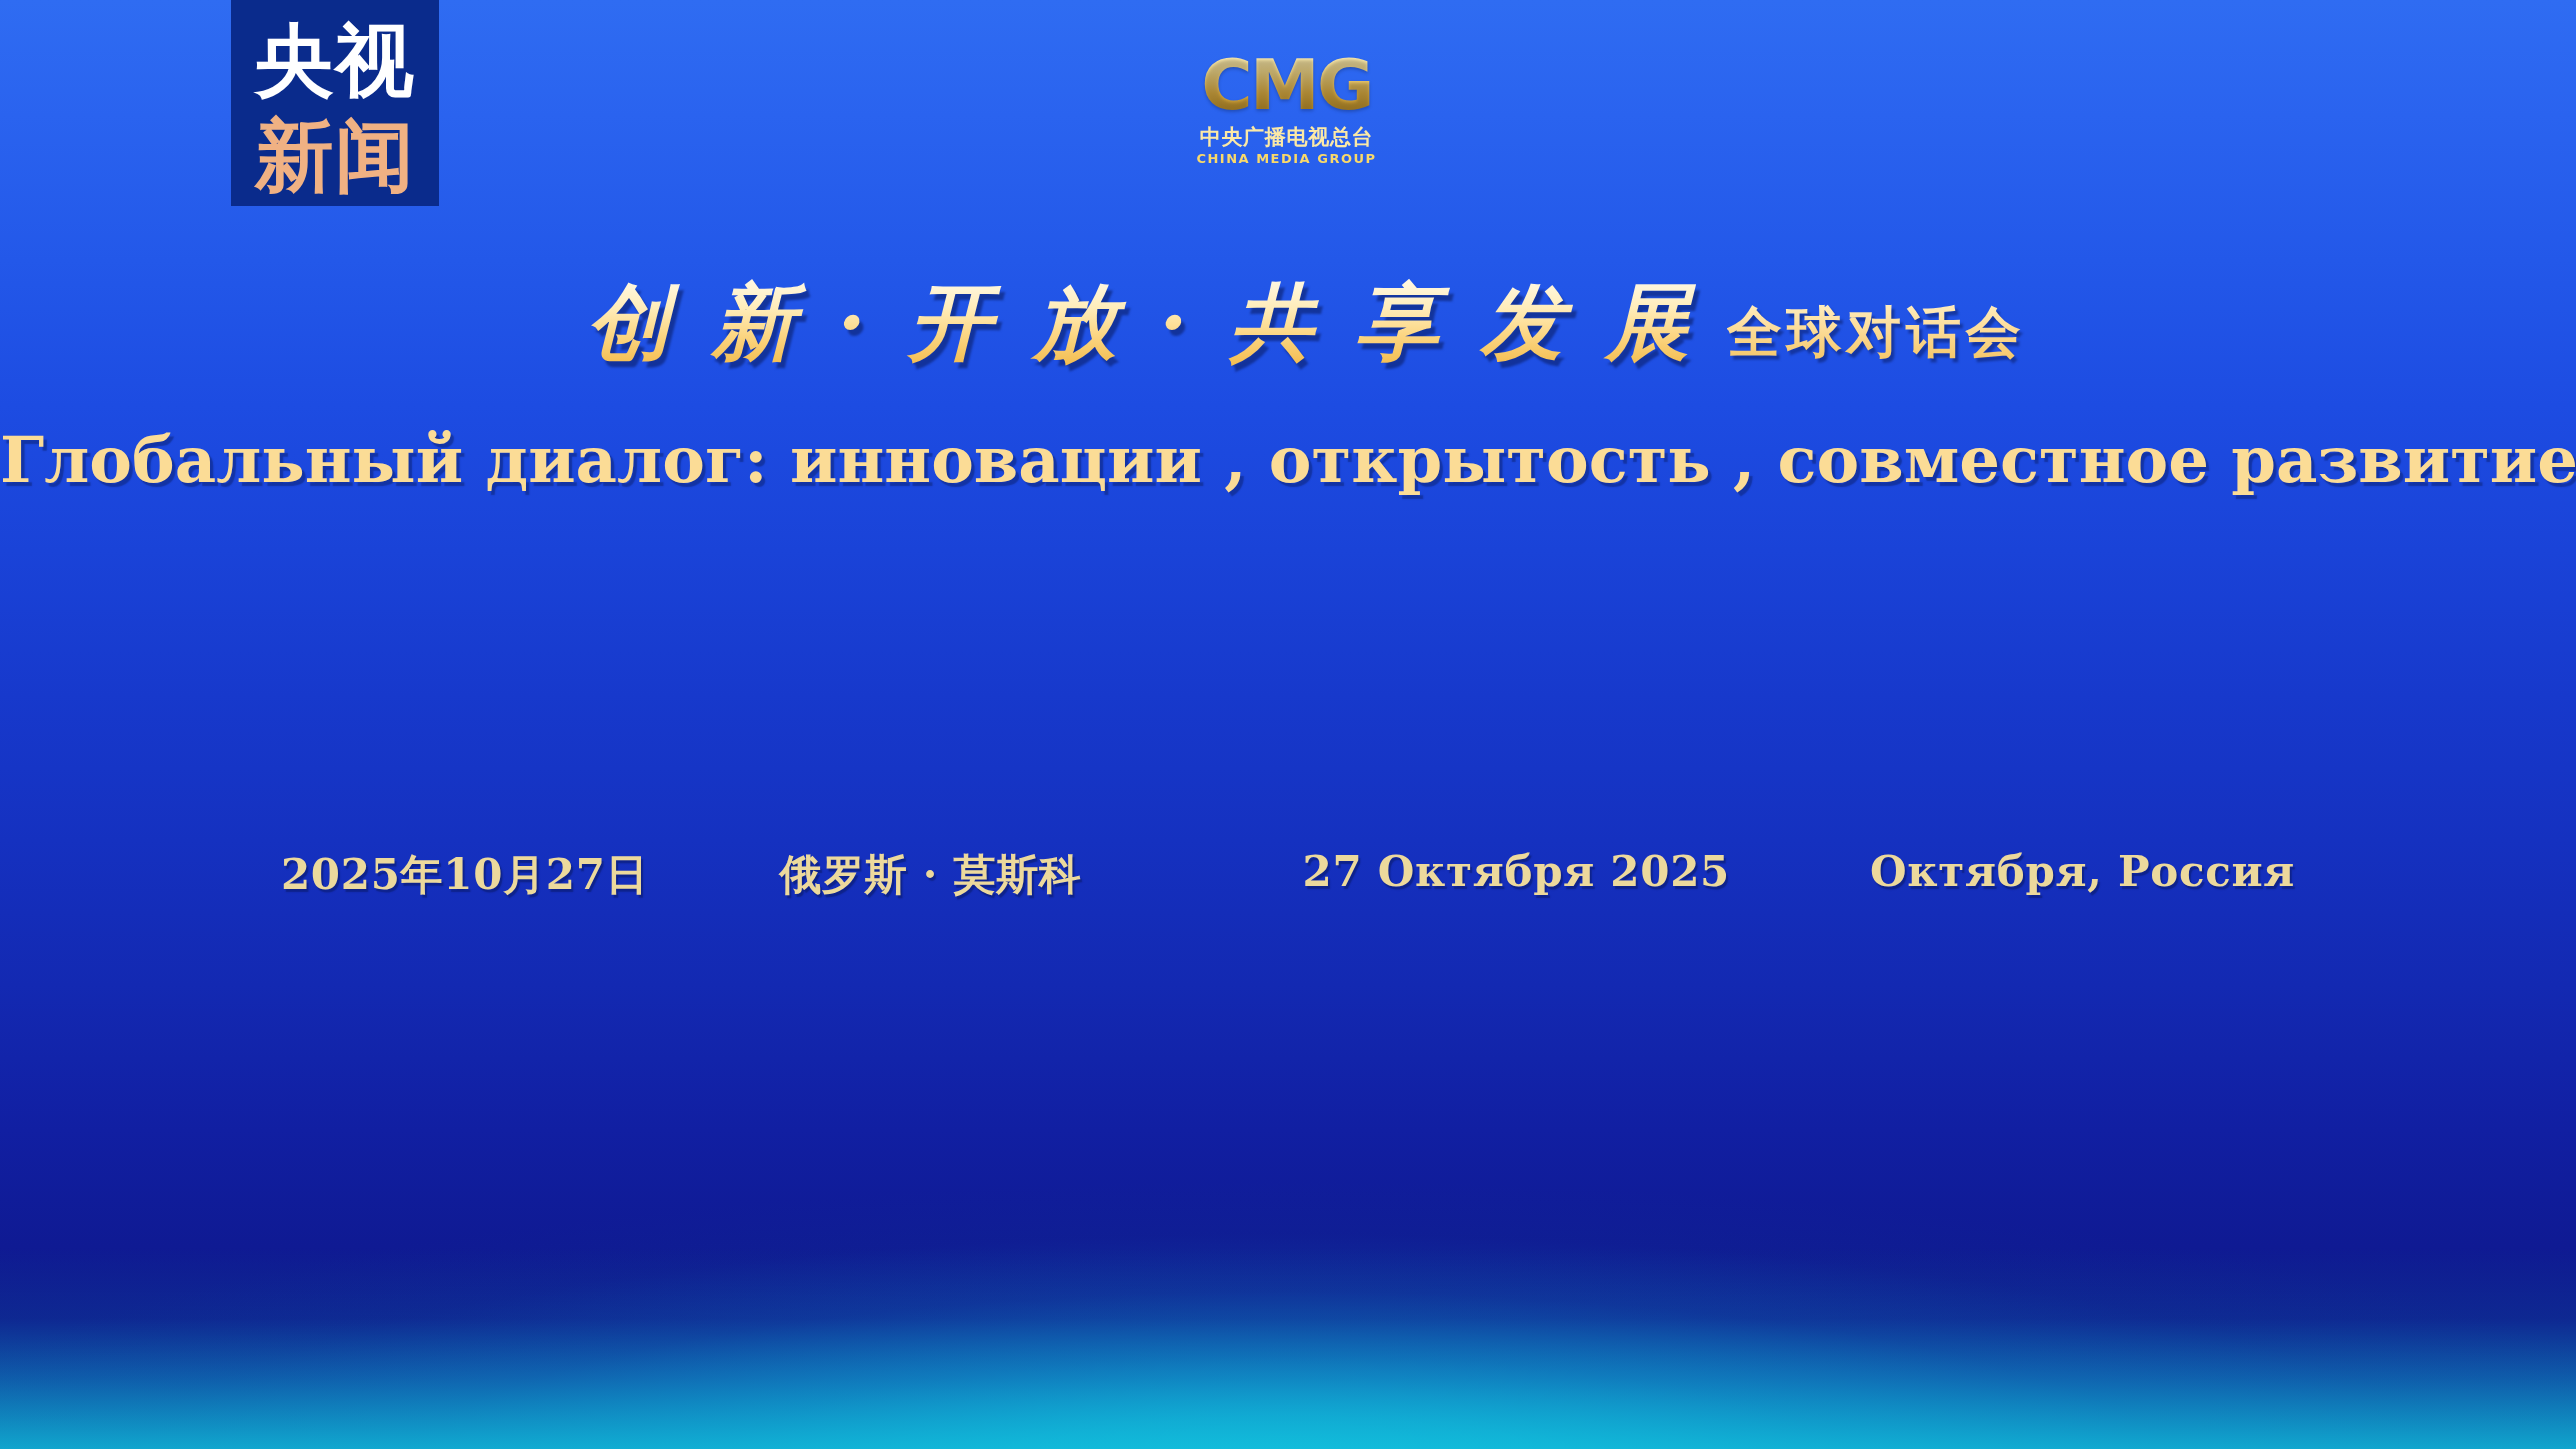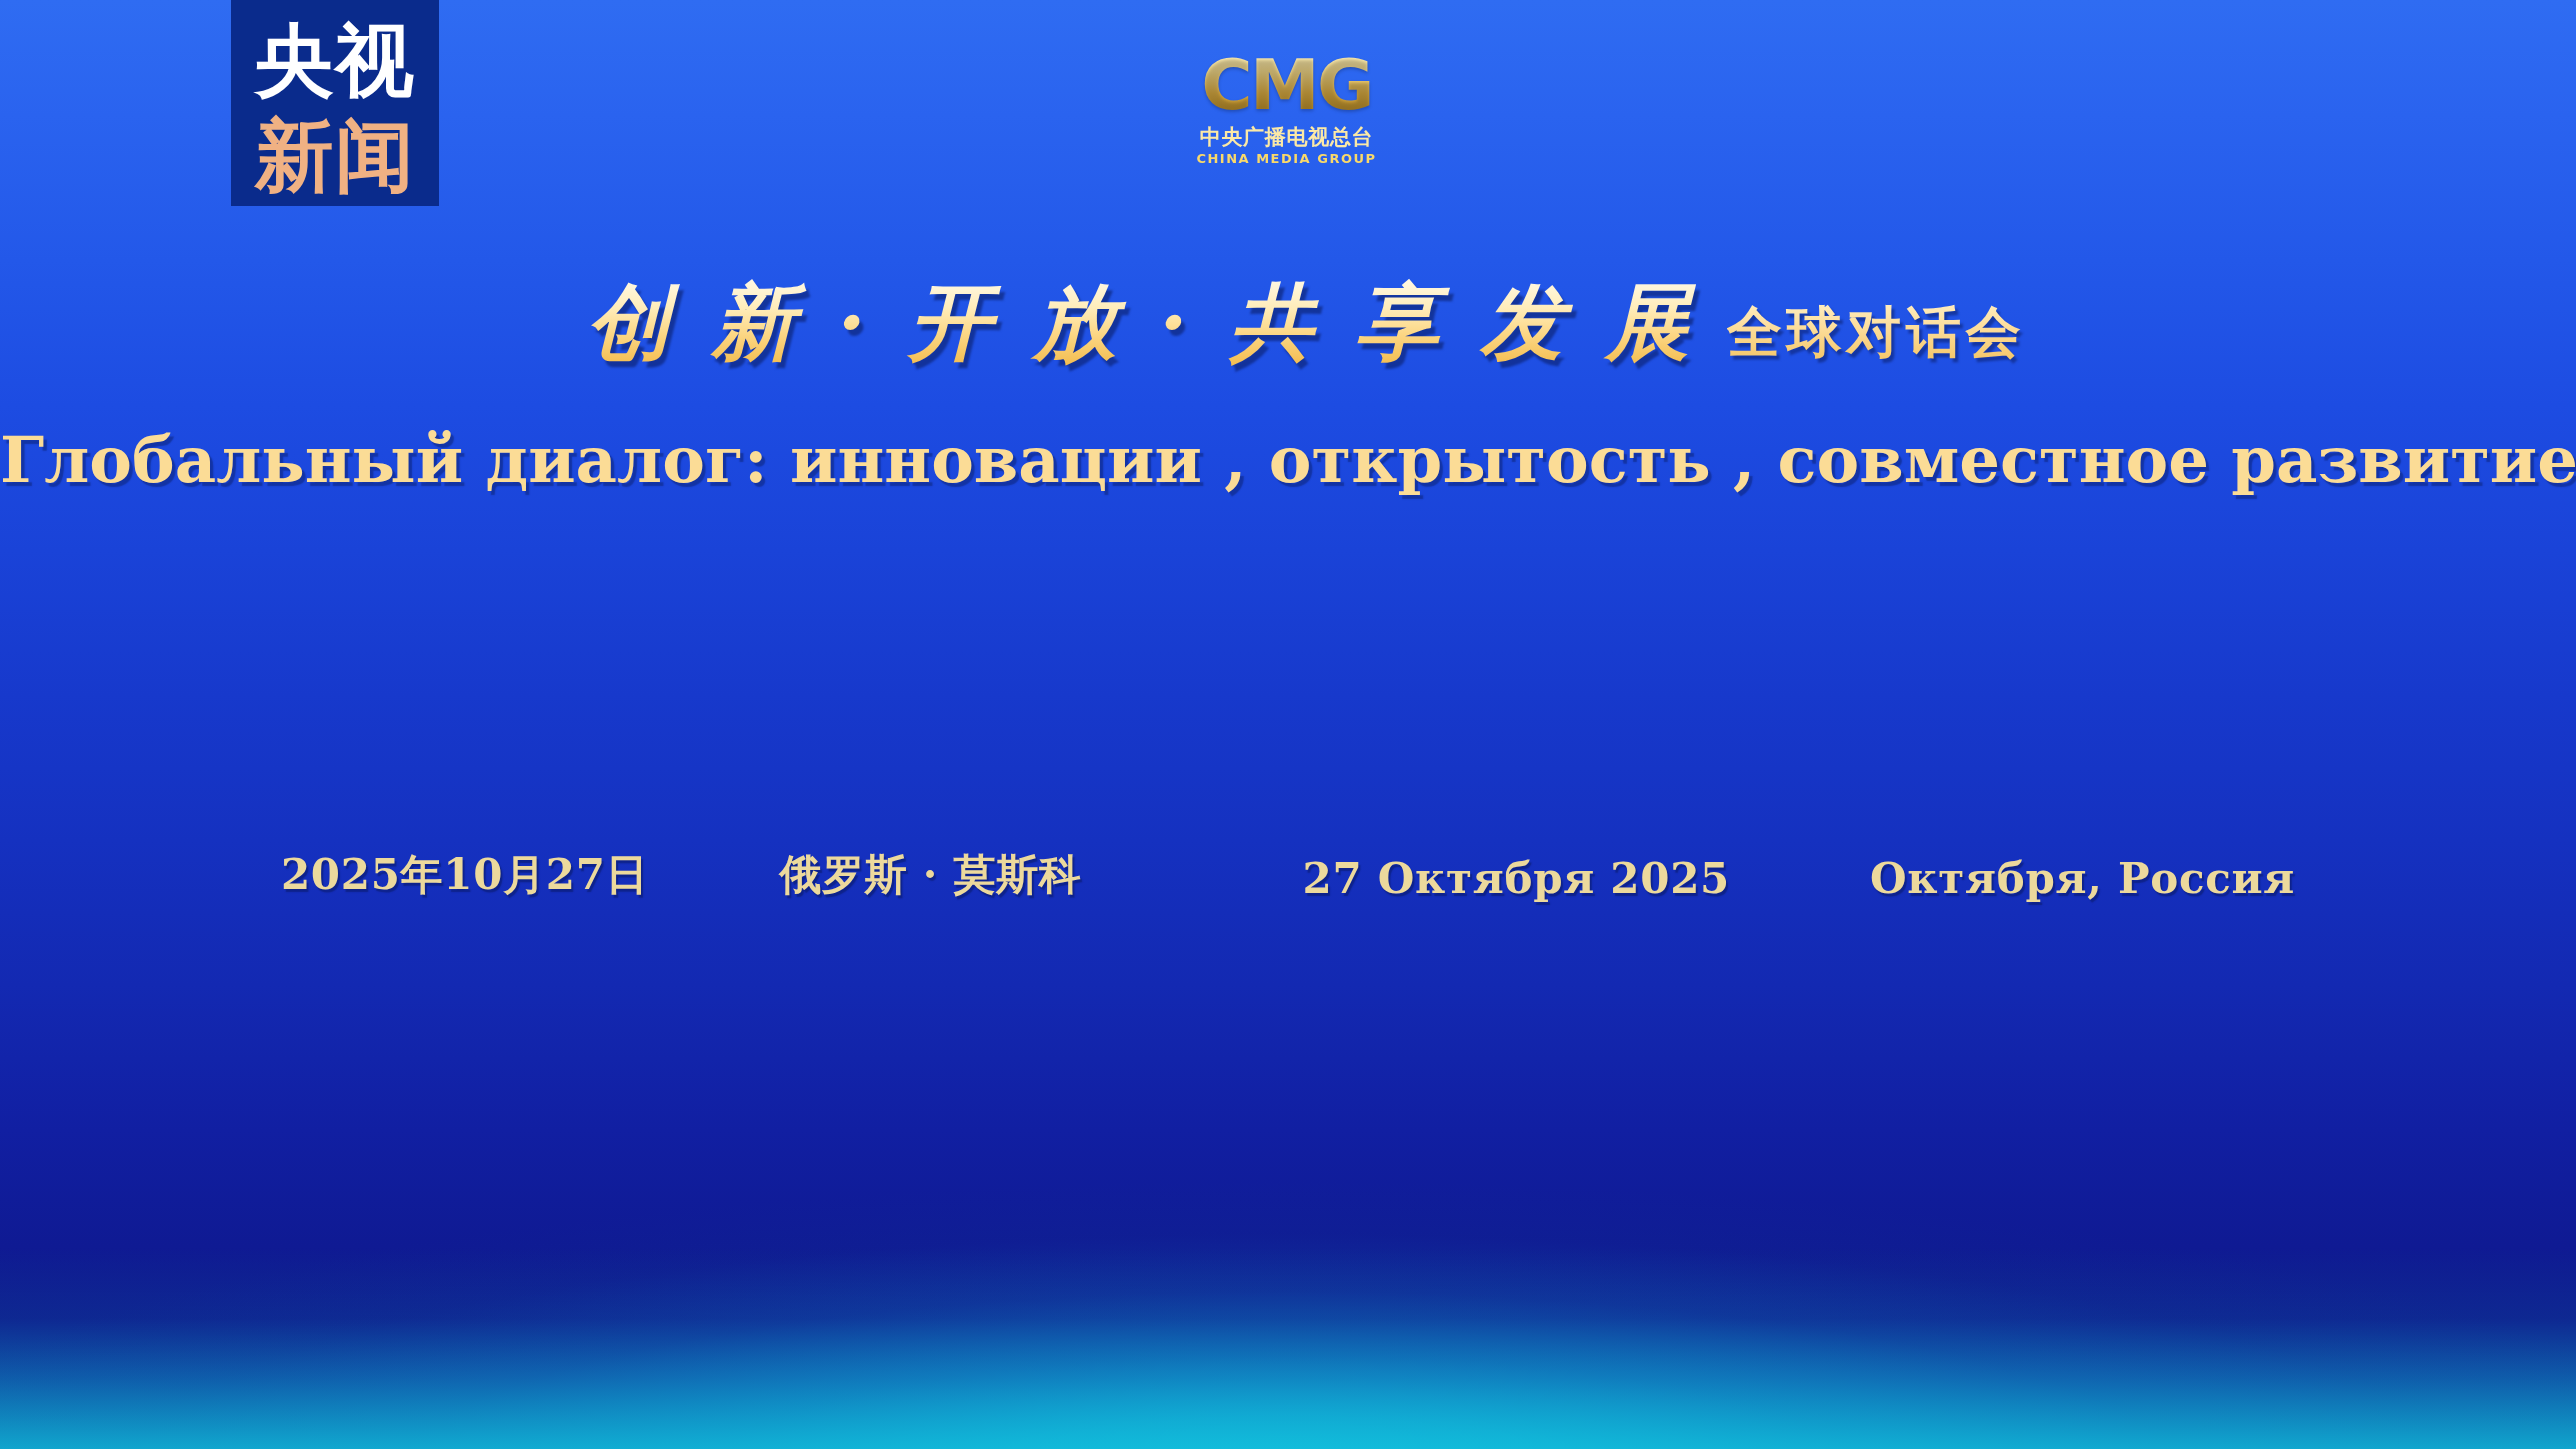--- a/index.html
+++ b/index.html
@@ -181,21 +181,21 @@
   }
 
   
   #meta-row {
     position: absolute;
     left: 0;
     right: 0;
     top: 847px;
     display: flex;
     justify-content: center;
-    align-items: flex-end;
+    align-items: flex-start;
     white-space: nowrap;
     font-family: "DejaVu Serif", "Liberation Serif", serif;
     font-weight: 700;
     color: #ecd99c;
     text-shadow: 2px 2.7px 1.3px rgba(6, 20, 80, 0.45);
   }
   .meta-cell { font-size: 42px; }
   .meta-cn { letter-spacing: 0.7px; }
   .meta-ru { letter-spacing: 0.7px; }
   .gap-a { width: 131px; }

